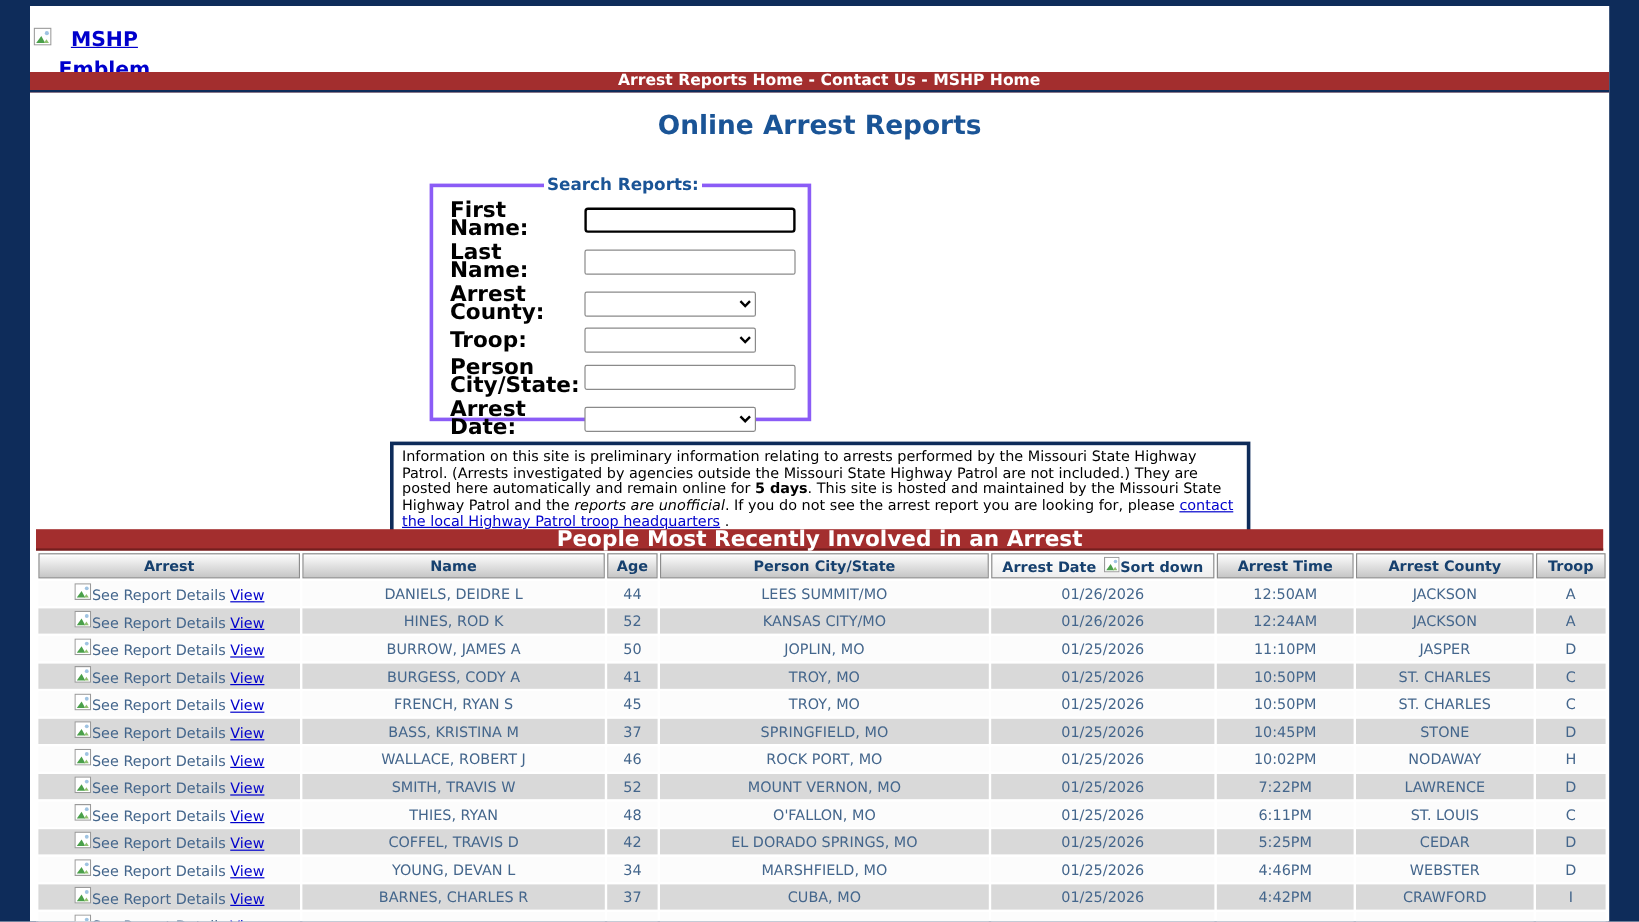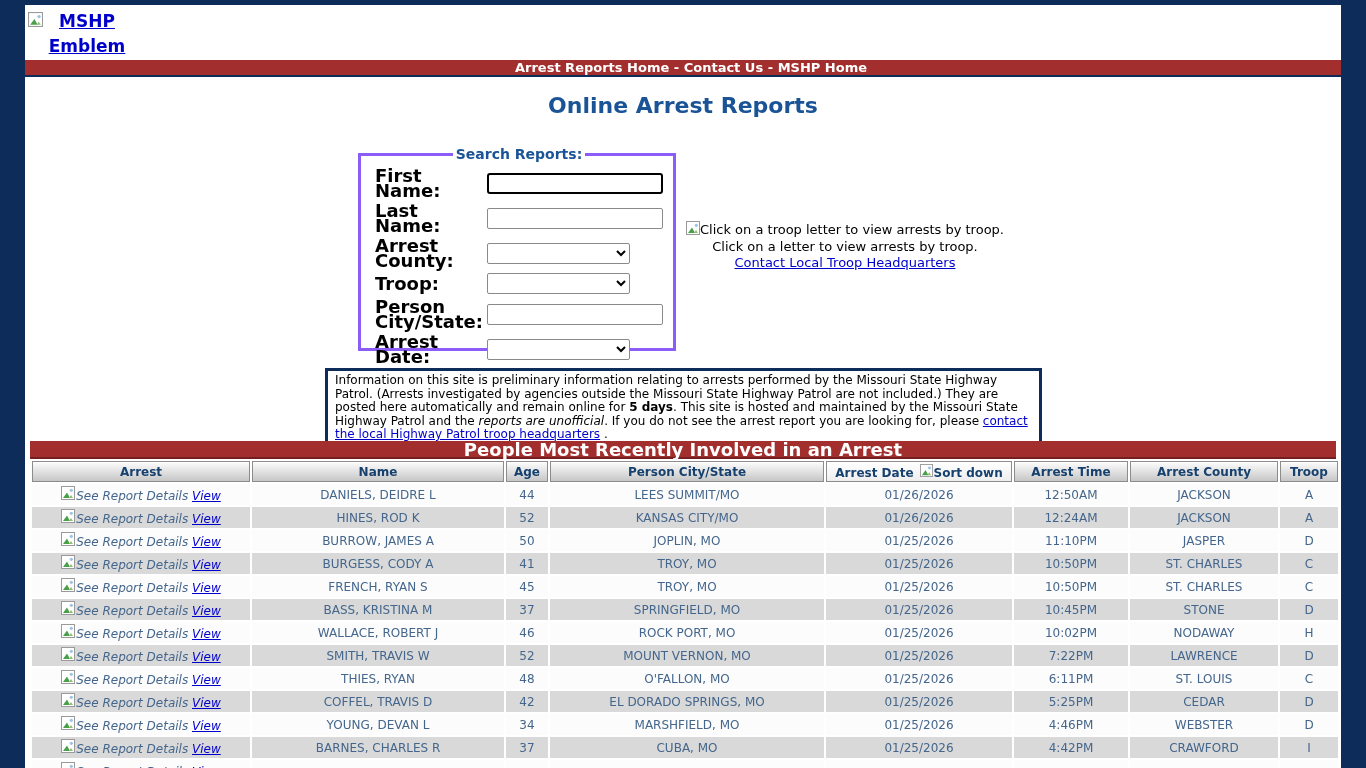--- a/index.html
+++ b/index.html
@@ -11,21 +11,21 @@
   }
   .page {
     position: relative;
     margin: 5px 0 0 25px;
     width: 1316px;
     height: 763px;
     background: #ffffff;
     overflow: hidden;
   }
   
-  .masthead { position: absolute; left: 0; top: 0; width: 100%; height: 37px; background: #fff; }
+  .masthead { position: absolute; left: 0; top: 12px; width: 100%; height: 37px; background: #fff; }
   .emblem-link {
     position: absolute; left: 3px; top: 4px;
     display: flex; align-items: flex-start;
     color: #0000cc; text-decoration: underline; font-weight: bold;
     font-size: 17px; line-height: 25px; cursor: pointer;
   }
   .emblem-link .alt-text { width: 88px; text-align: center; }
   .broken-img { display: inline-block; vertical-align: middle; }
   
   .navbar {
@@ -97,21 +97,21 @@
     color: #16406e; font-size: 12px; font-weight: bold; text-align: center;
     overflow: hidden; white-space: nowrap; cursor: pointer; margin-top: 47px;
   }
   table.arrests th.sorted { background: linear-gradient(#ffffff, #eeeeee); }
   table.arrests td {
     height: 21px; font-size: 12px; color: #44668c; text-align: center;
     overflow: hidden; white-space: nowrap; padding: 0 2px;
   }
   table.arrests tbody tr:nth-child(odd) td { background: #fcfcfc; }
   table.arrests tbody tr:nth-child(even) td { background: #d9d9d9; }
-  td.arrest-cell { color: #000; font-style: italic; }
+  td.arrest-cell { color: #000; }
   td.arrest-cell a { color: #0000cc; text-decoration: underline; cursor: pointer; }
   td.arrest-cell .broken-img { margin-right: 1px; vertical-align: text-bottom; }
   th .broken-img { vertical-align: text-bottom; margin: 0 1px 0 6px; }
 </style>
 </head>
 <body>
 
 <svg width="0" height="0" style="position:absolute">
   <defs>
     <g id="broken-glyph">
@@ -157,31 +157,20 @@
       <input class="txt" type="text" value="" style="">
       <span class="lbl">Arrest Date:</span>
       <select class="sel"><option></option></select>
       <div class="btn-row">
         <button class="btn">Search</button>
         <button class="btn">Reset</button>
       </div>
     </div>
   </fieldset>
 
-  <div class="troop-info">
-    <div>
-      <span class="broken-img">
-        <svg width="14" height="14" viewBox="0 0 14 14">
-            <use href="#broken-glyph"></use>
-          </svg>
-      </span><span>Click on a troop letter to view arrests by troop.</span>
-    </div>
-    <div>Click on a letter to view arrests by troop.</div>
-    <div><a>Contact Local Troop Headquarters</a></div>
-  </div>
 
   <div class="notice">
     <span>Information on this site is preliminary information relating to arrests performed by the Missouri State Highway Patrol. (Arrests investigated by agencies outside the Missouri State Highway Patrol are not included.) They are posted here automatically and remain online for </span><b>5 days</b><span>. This site is hosted and maintained by the Missouri State Highway Patrol and the </span><i>reports are unofficial</i><span>. If you do not see the arrest report you are looking for, please </span><a>contact the local Highway Patrol troop headquarters</a><span> .</span>
   </div>
 
   <div class="table-wrap">
     <div class="table-title">People Most Recently Involved in an Arrest</div>
     <table class="arrests">
       <colgroup>
         <col style="width:218px">

